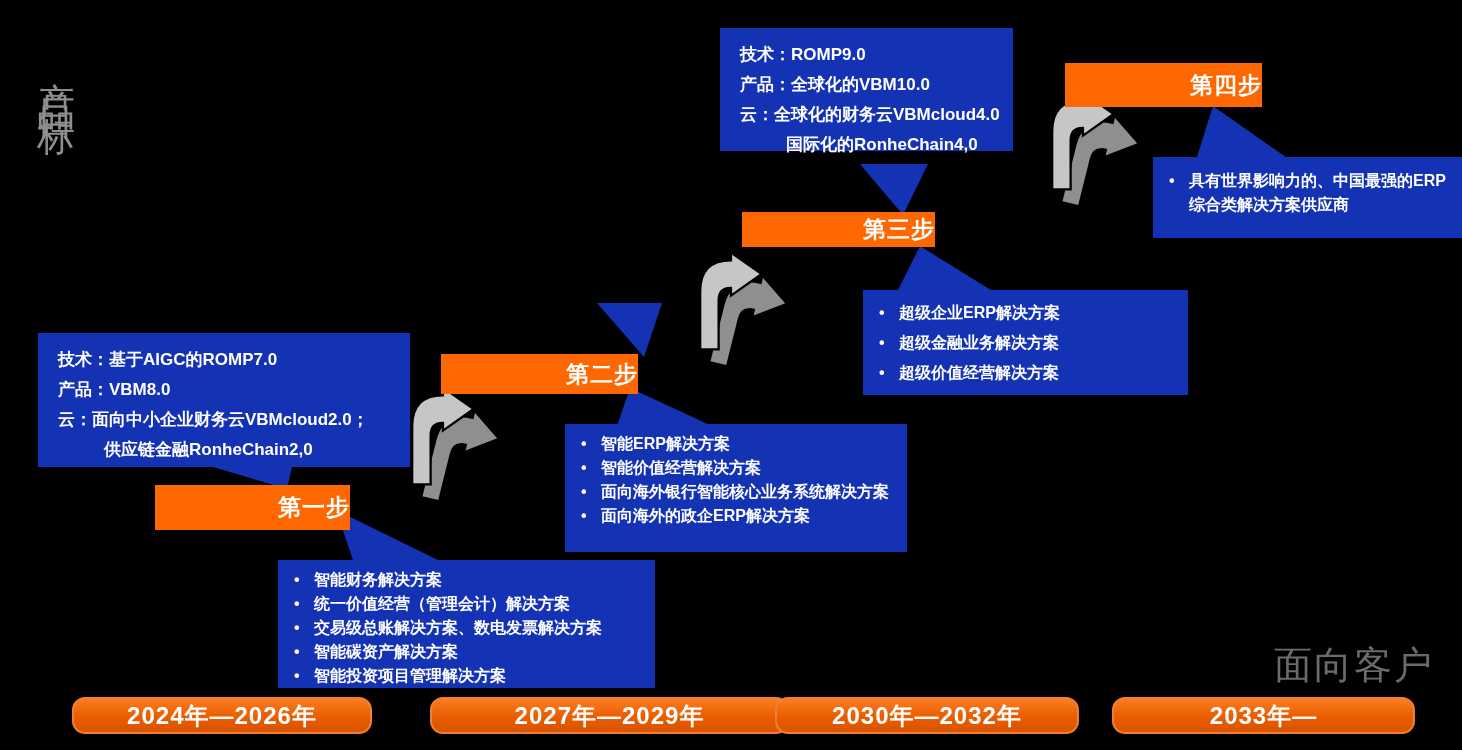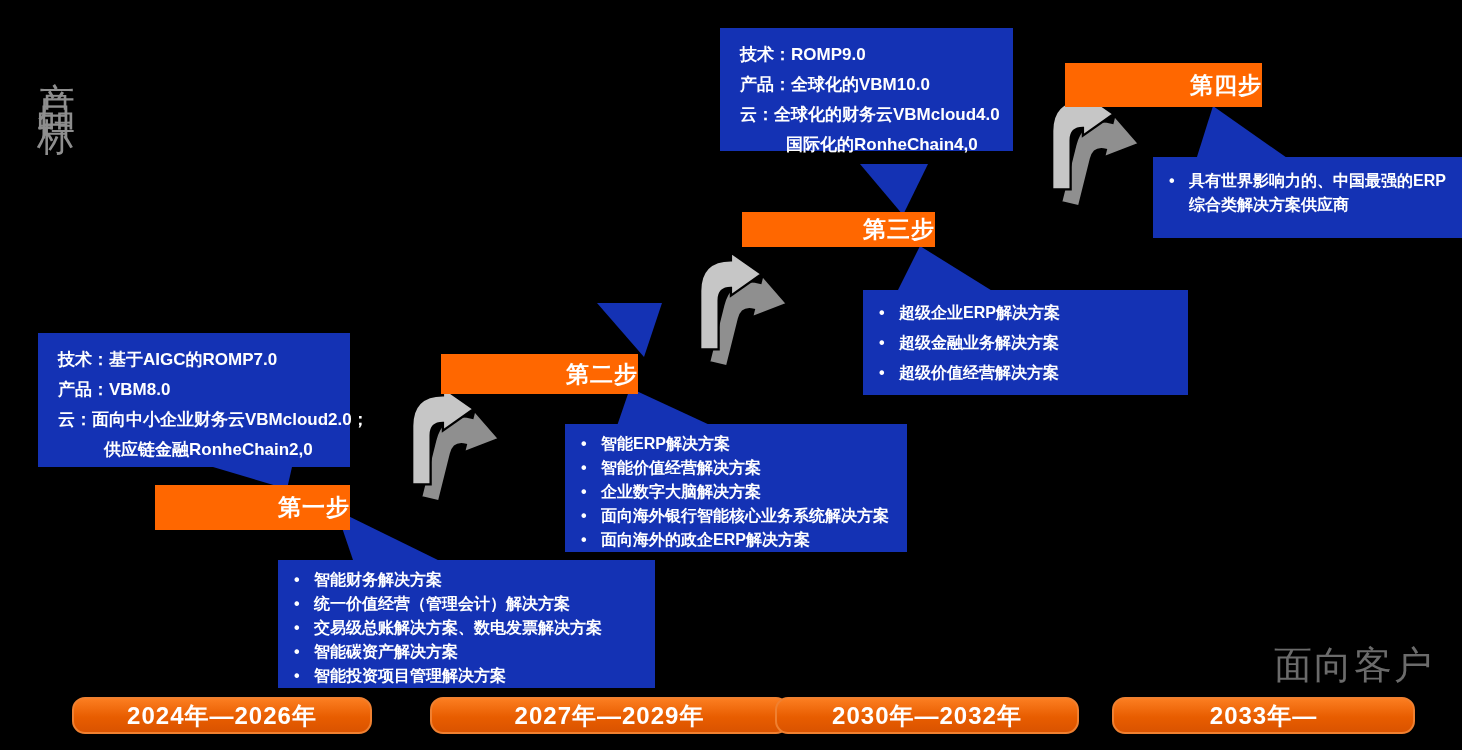--- a/index.html
+++ b/index.html
@@ -40,21 +40,21 @@
   }
   
   .tl-bar{
     position:absolute;top:697px;height:37px;box-sizing:border-box;
     background:linear-gradient(180deg,#fb7d20 0%,#e85d00 55%,#da5300 100%);
     border:2px solid #f08030;border-radius:13px;
     display:flex;align-items:center;justify-content:center;
     color:#fff;font-weight:bold;font-size:24px;z-index:2;letter-spacing:1px;
   }
   
-  #info1{left:38px;top:333px;width:312px;height:134px;}
+  #info1{left:38px;top:333px;width:372px;height:134px;}
   #info2{left:372px;top:182px;width:324px;height:123px;}
   #info3{left:720px;top:28px;width:293px;height:123px;}
   #goal4{left:1153px;top:157px;width:309px;height:81px;padding-top:12px;font-size:16px;}
   #step1{left:155px;top:485px;width:195px;height:45px;}
   #step2{left:441px;top:354px;width:197px;height:40px;}
   #step3{left:742px;top:212px;width:193px;height:35px;}
   #step4{left:1065px;top:63px;width:197px;height:44px;}
   #bul1{left:278px;top:560px;width:377px;height:128px;}
   #bul2{left:565px;top:424px;width:342px;height:128px;}
   #bul3{left:863px;top:290px;width:325px;height:105px;}
@@ -111,21 +111,20 @@
     <li>智能碳资产解决方案</li>
     <li>智能投资项目管理解决方案</li>
   </ul>
 
   <div class="step" id="step2">
     <span>第二步</span>
   </div>
   <ul class="box bul" id="bul2">
     <li>智能ERP解决方案</li>
     <li>智能价值经营解决方案</li>
-    <li>企业数字大脑解决方案</li>
     <li>面向海外银行智能核心业务系统解决方案</li>
     <li>面向海外的政企ERP解决方案</li>
   </ul>
 
   <div class="box info" id="info3">
     <div class="info-line">技术：ROMP9.0</div>
     <div class="info-line">产品：全球化的VBM10.0</div>
     <div class="info-line">云：全球化的财务云VBMcloud4.0</div>
     <div class="info-line cont">国际化的RonheChain4,0</div>
   </div>

